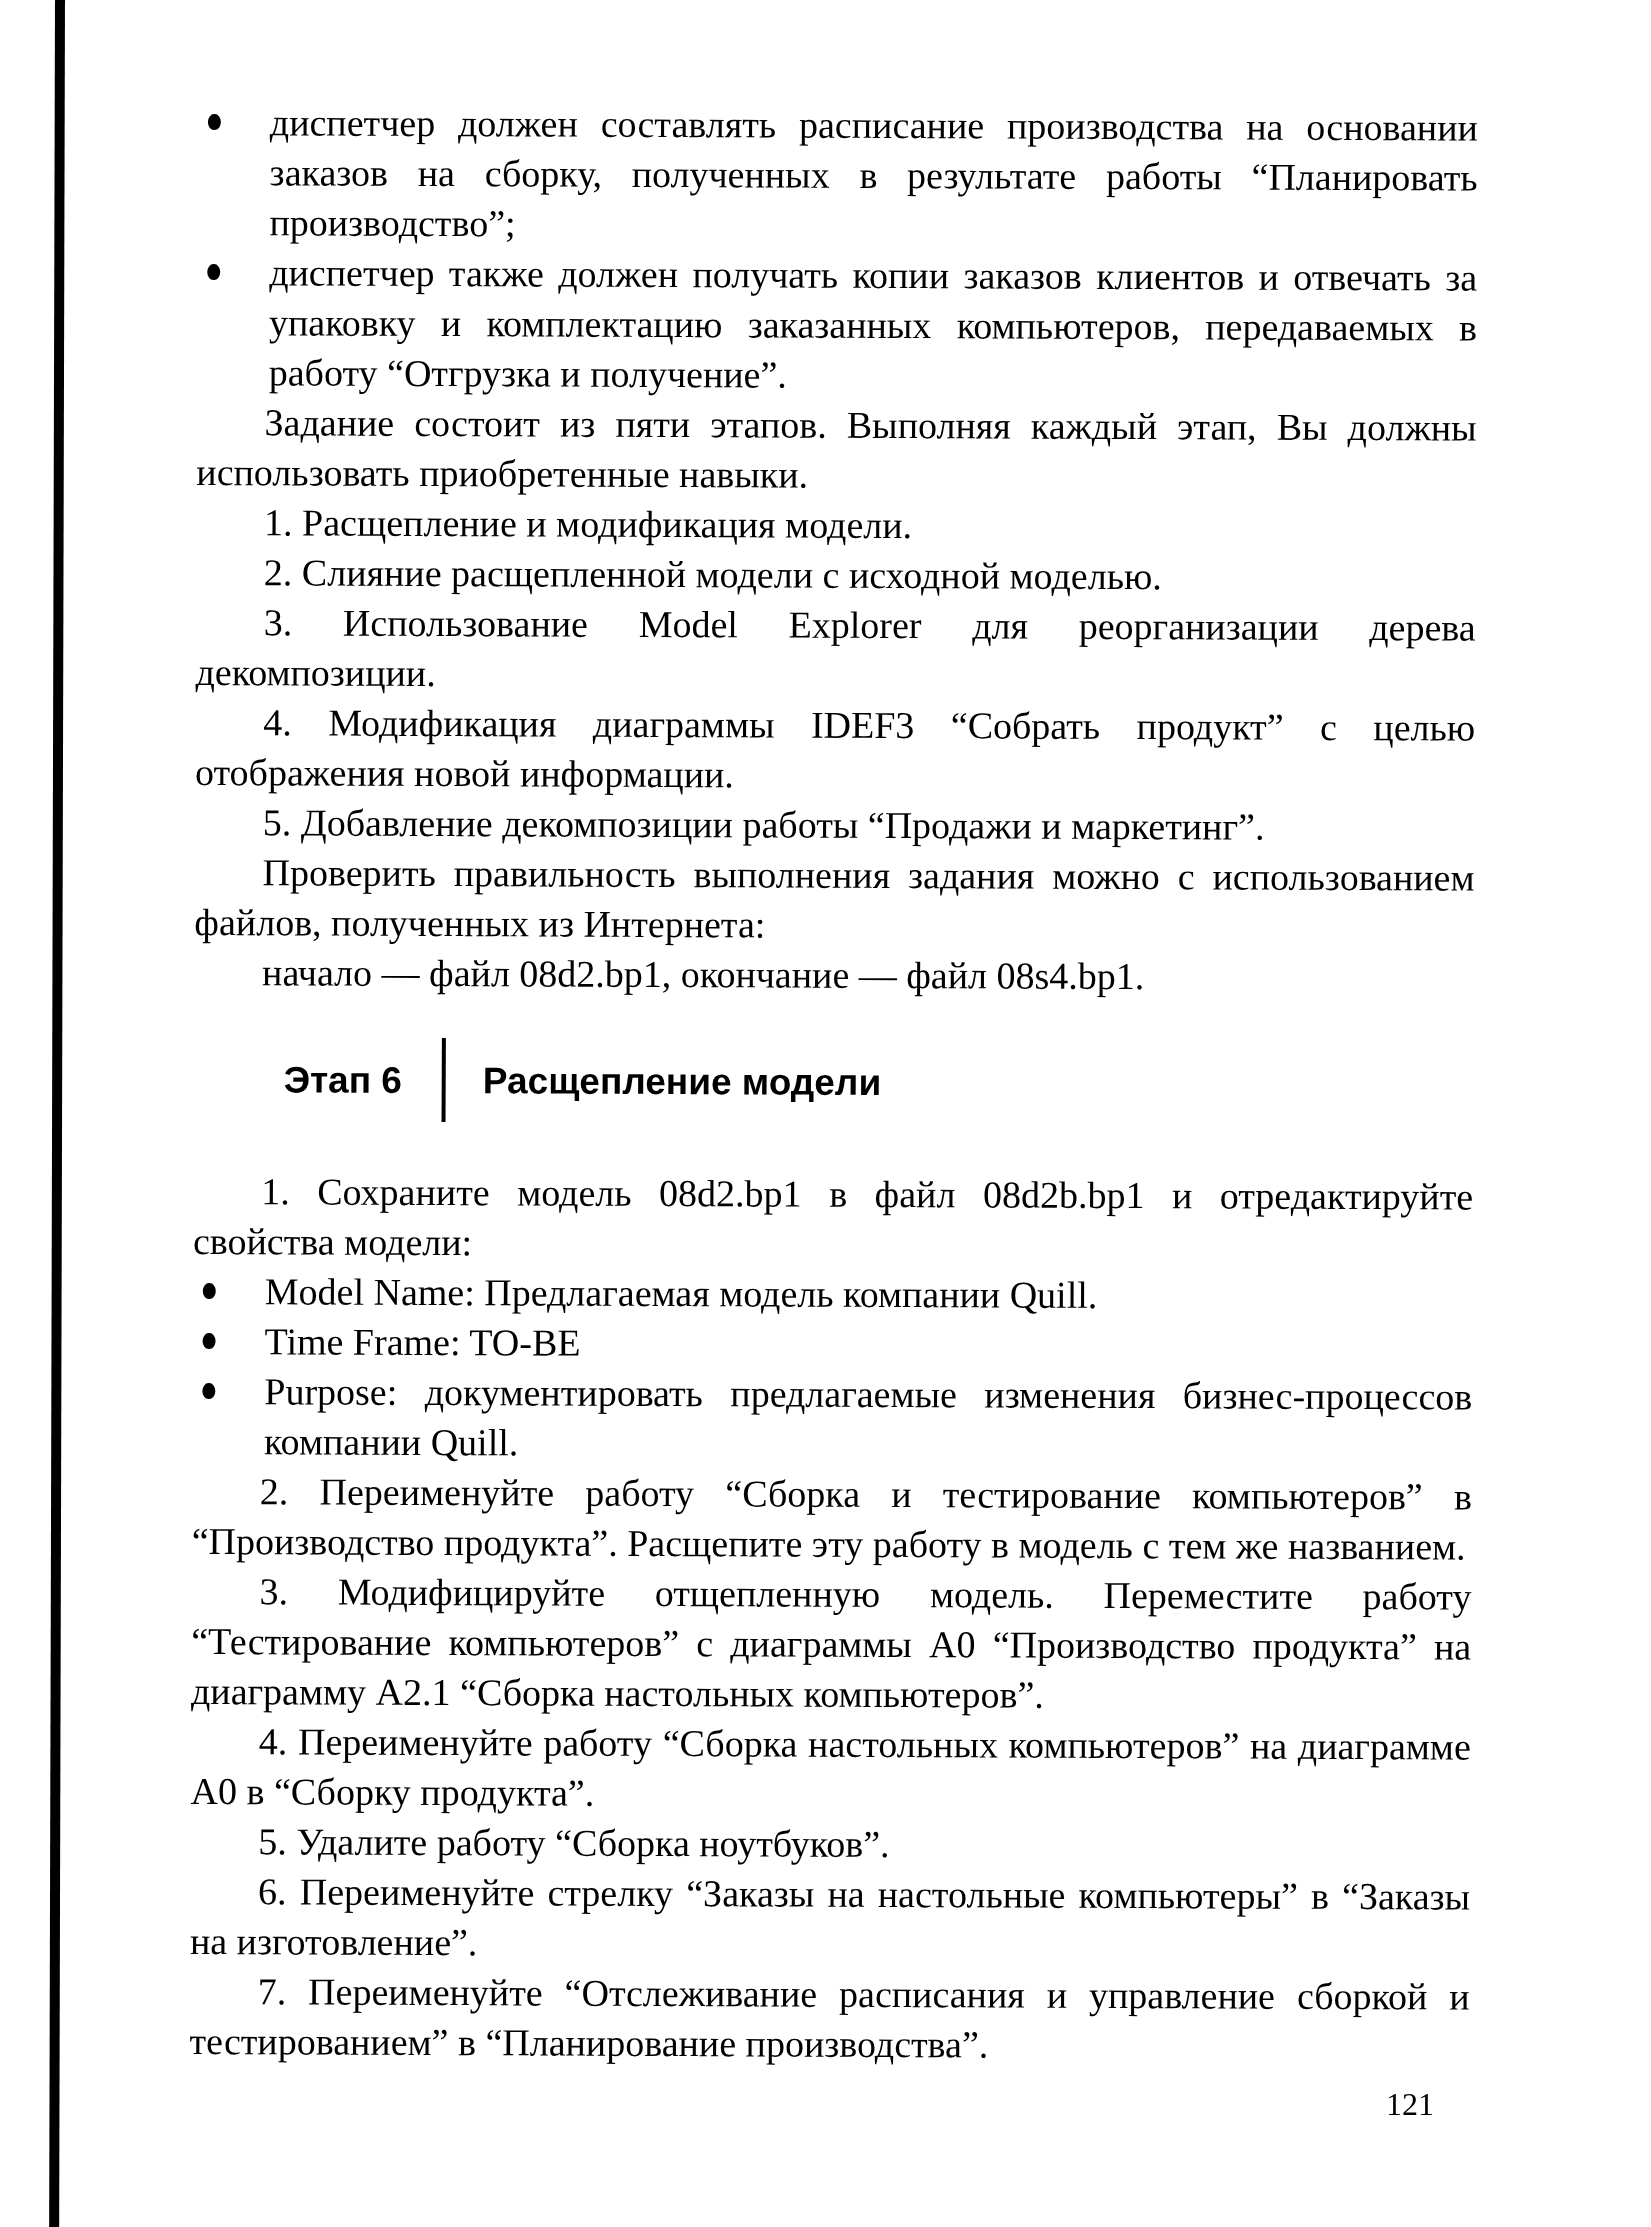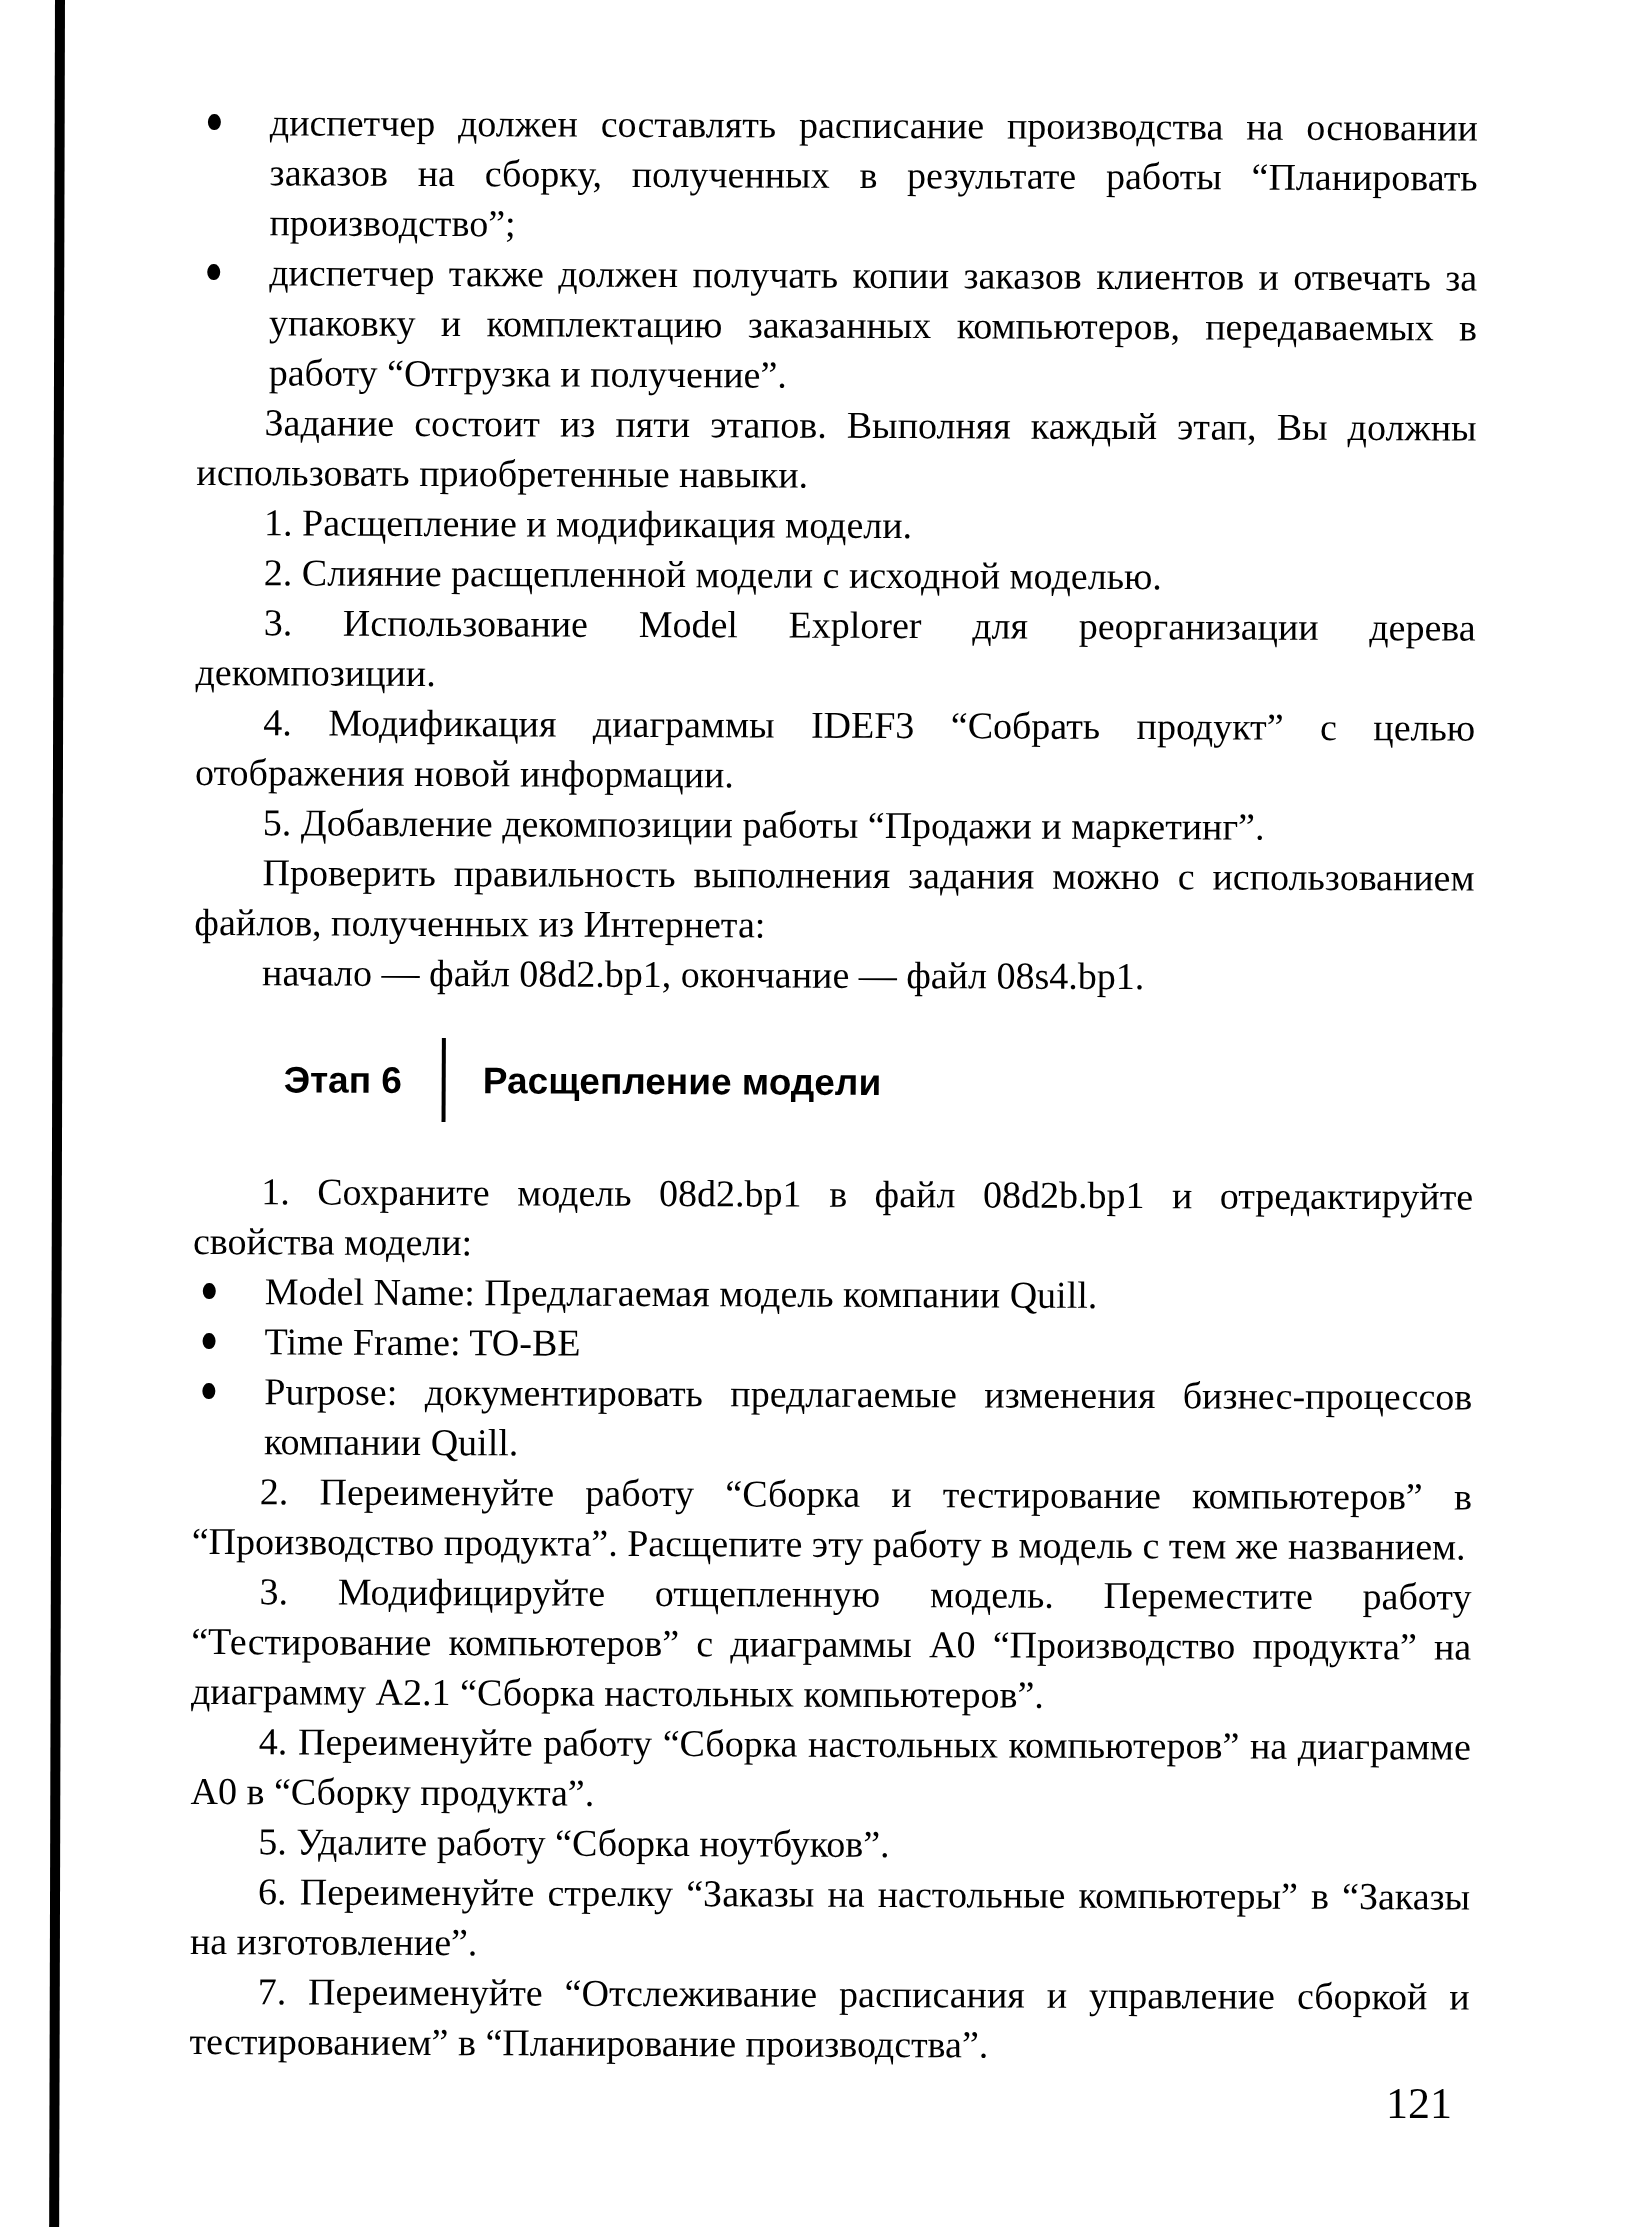--- a/index.html
+++ b/index.html
@@ -78,21 +78,21 @@
     width: 3.9px;
     height: 84px;
     background: #000000;
     margin-left: 40px;
     margin-right: 37px;
   }
   .page-number {
     position: absolute;
     left: 1386px;
     top: 2082px;
-    font-size: 44px;
+    font-size: 32px;
     line-height: 44px;
     font-family: "Liberation Serif", serif;
   }
 </style>
 </head>
 <body>
 
 <div class="page">
 
   <div class="binding-bar"></div>

